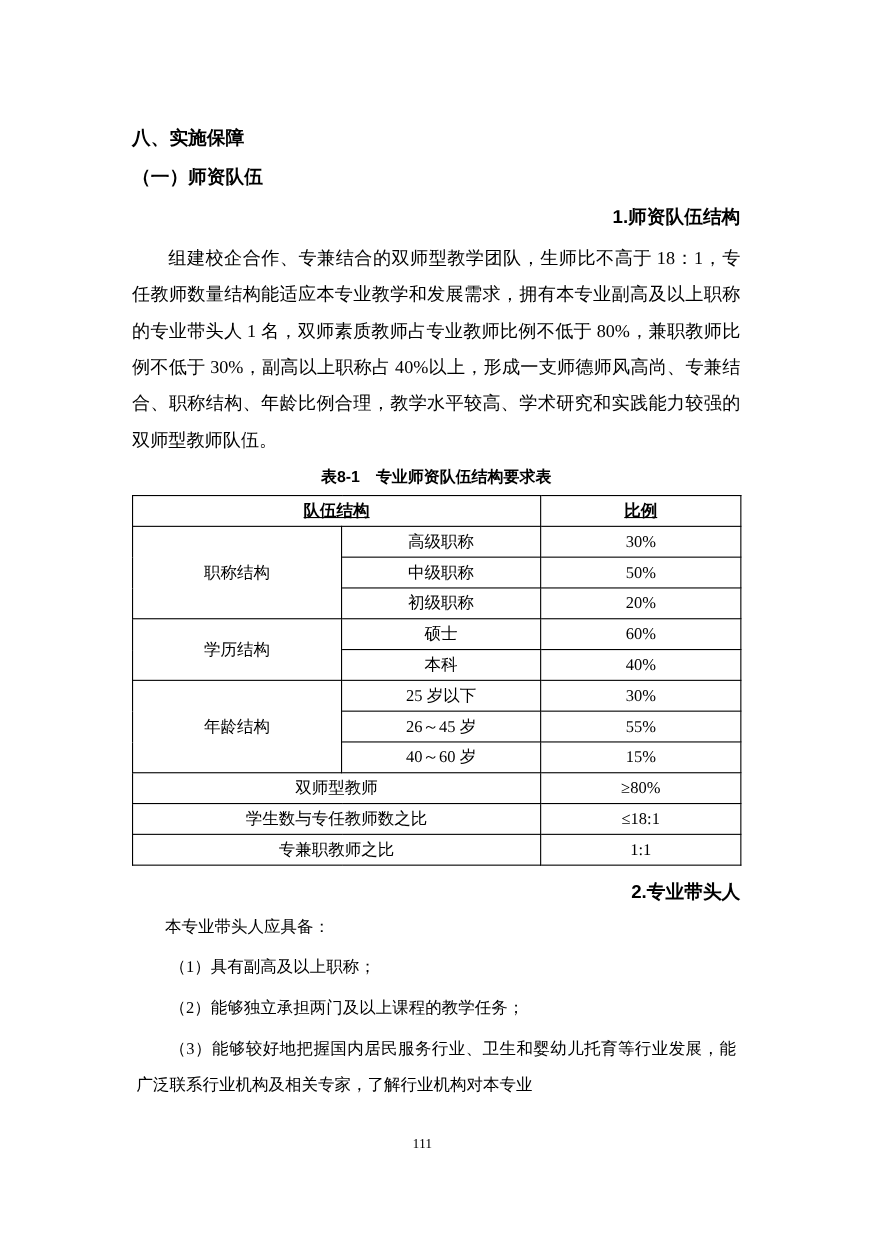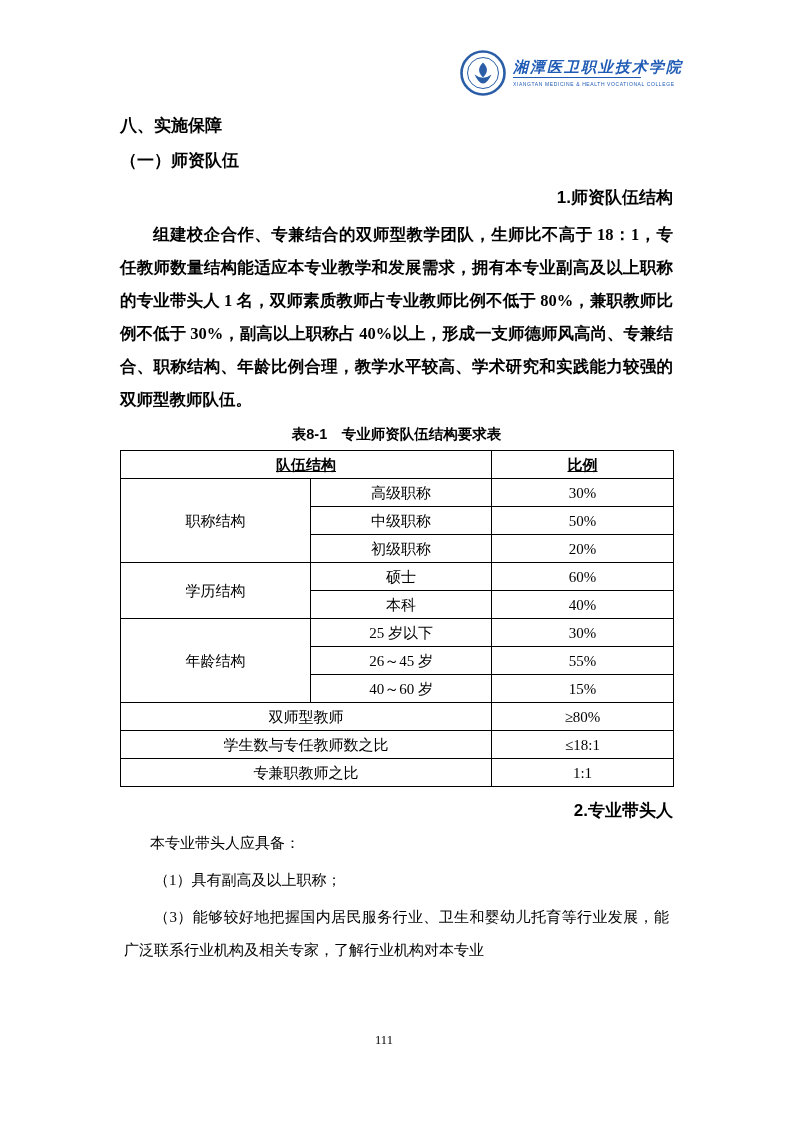--- a/index.html
+++ b/index.html
@@ -62,21 +62,20 @@
   .h2 { margin-top: 11px; }
   .h3 { margin-top: 13px; margin-left: 36px; text-align: right; }
   .h3-second { margin-top: 12px; }
 
   .body-par {
     font-size: 16.5px;
     line-height: 33px;
     text-align: justify;
     text-indent: 2em;
     margin: 8px 0 0 0;
-    font-weight: bold;
   }
   .plain-par {
     font-size: 15px;
     line-height: 33px;
     text-align: justify;
     text-indent: 2em;
     margin: 4px 0 0 0;
   }
   .item-par { margin: 4px; }
 
@@ -127,33 +126,20 @@
     text-align: center;
     font-size: 12.5px;
     line-height: 16px;
   }
 </style>
 </head>
 <body>
 
 <div class="page">
 
-  <div class="logo-row">
-    <svg class="logo-emblem" width="46" height="46" viewBox="0 0 46 46">
-      <circle cx="23" cy="23" r="21.5" fill="#ffffff" stroke="#2b5ea7" stroke-width="2.6"></circle>
-      <circle cx="23" cy="23" r="15.5" fill="none" stroke="#2b5ea7" stroke-width="1"></circle>
-      <path d="M23 12.5 c4.5 4.5 6 9 0 15 c-6 -6 -4.5 -10.5 0 -15 z" fill="#2b5ea7"></path>
-      <path d="M14.5 24.5 q8.5 6.5 17 0 q-4.2 9 -8.5 9 q-4.3 0 -8.5 -9 z" fill="#2b5ea7"></path>
-    </svg>
-    <div class="logo-text">
-      <div class="logo-cn">湘潭医卫职业技术学院</div>
-      <div class="logo-underline"></div>
-      <div class="logo-en">XIANGTAN MEDICINE &amp; HEALTH VOCATIONAL COLLEGE</div>
-    </div>
-  </div>
 
   <div class="content">
 
     <p class="h1">八、实施保障</p>
     <p class="h2">（一）师资队伍</p>
     <p class="h3">1.师资队伍结构</p>
 
     <p class="body-par">组建校企合作、专兼结合的双师型教学团队，生师比不高于 18：1，专任教师数量结构能适应本专业教学和发展需求，拥有本专业副高及以上职称的专业带头人 1 名，双师素质教师占专业教师比例不低于 80%，兼职教师比例不低于 30%，副高以上职称占 40%以上，形成一支师德师风高尚、专兼结合、职称结构、年龄比例合理，教学水平较高、学术研究和实践能力较强的双师型教师队伍。</p>
 
     <p class="table-caption">表8-1　专业师资队伍结构要求表</p>
@@ -220,19 +206,20 @@
           <td colspan="2">专兼职教师之比</td>
           <td>1:1</td>
         </tr>
       </tbody>
     </table>
 
     <p class="h3 h3-second">2.专业带头人</p>
 
     <p class="plain-par">本专业带头人应具备：</p>
     <p class="plain-par item-par">（1）具有副高及以上职称；</p>
+    <p class="plain-par item-par">（2）能够独立承担两门及以上课程的教学任务；</p>
     <p class="plain-par item-par">（3）能够较好地把握国内居民服务行业、卫生和婴幼儿托育等行业发展，能广泛联系行业机构及相关专家，了解行业机构对本专业</p>
 
   </div>
 
   <div class="page-footer">111</div>
 
 </div>
 
 </body></html>

